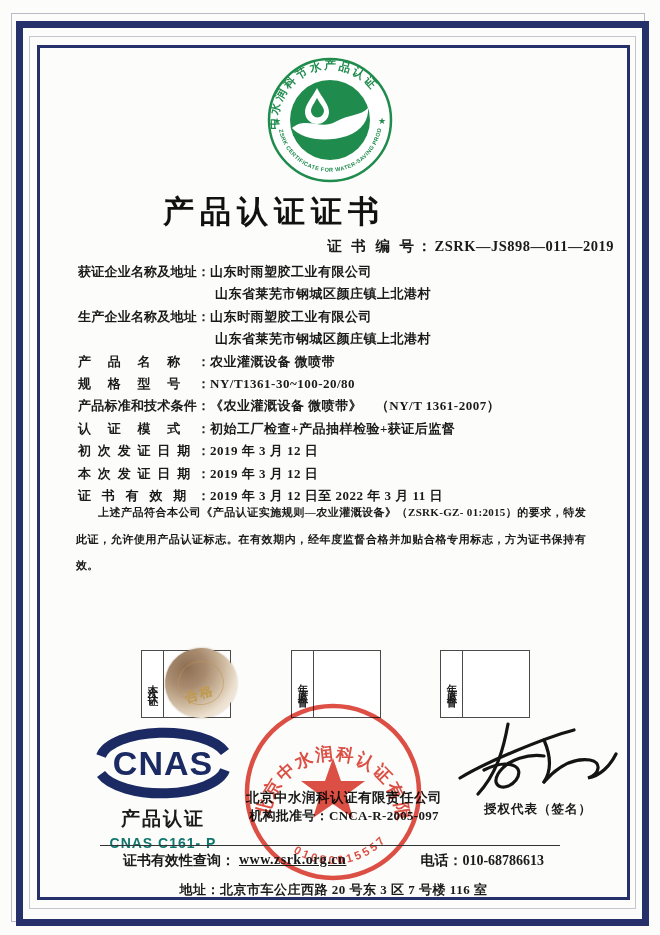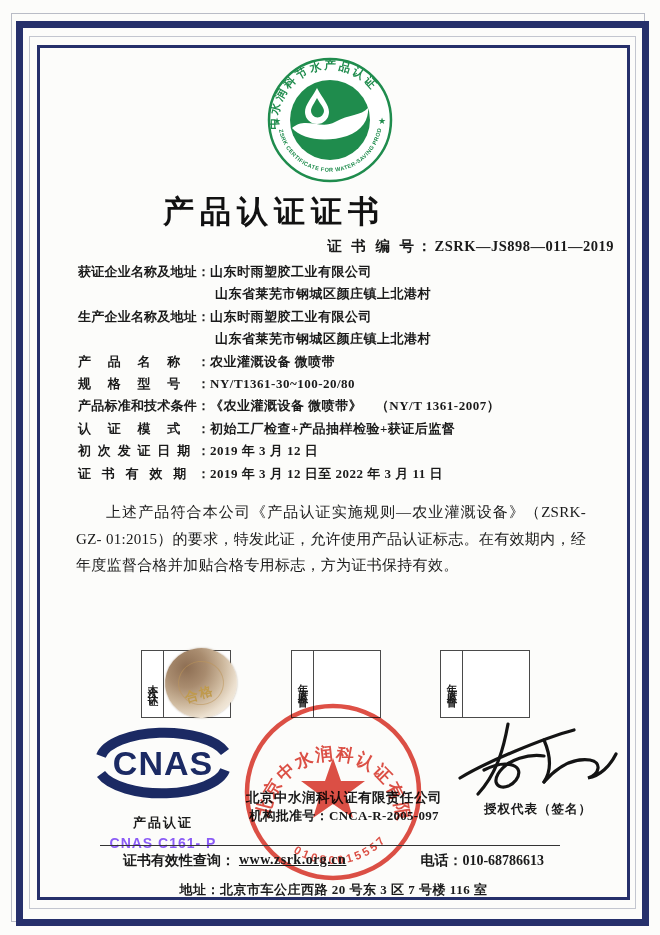--- a/index.html
+++ b/index.html
@@ -38,21 +38,21 @@
   .flabel{
     display:inline-block;width:132px;font-weight:700;
     text-align:justify;text-align-last:justify;vertical-align:top;
   }
   .fvalue{font-weight:600;letter-spacing:.5px;}
   .cont .fvalue{margin-left:5px;}
 
   
   .statement{
     position:absolute;left:76px;top:499px;width:510px;
-    font-size:15px;font-weight:400;line-height:26.5px;
+    font-size:11px;font-weight:700;line-height:26.5px;
     text-indent:2em;text-align:justify;letter-spacing:.3px;
   }
 
   
   .sbox{position:absolute;top:650px;width:88px;height:66px;border:1.5px solid #4a4a4a;background:#fff;}
   .sbox .strip{
     position:absolute;left:0;top:0;bottom:0;width:21px;border-right:1.5px solid #4a4a4a;
     display:flex;align-items:center;justify-content:center;
   }
   .sbox .strip span{
@@ -66,22 +66,22 @@
     box-shadow:0 0 2px rgba(120,90,60,.5);
   }
   .sticker .ring{position:absolute;inset:13px;border-radius:50%;border:1.5px solid rgba(190,150,90,.55);}
   .sticker .txt{
     position:absolute;left:50%;top:66%;transform:translate(-58%,-50%) rotate(-10deg);
     font-size:13px;font-weight:700;color:#bf9a4d;letter-spacing:2px;
   }
 
   
   .cnas{position:absolute;left:88px;top:724px;width:150px;text-align:center;}
-  .cnas .l1{font-size:13px;font-weight:700;margin-top:10px;letter-spacing:2px;}
-  .cnas .l2{font-family:"Liberation Sans","DejaVu Sans",sans-serif;font-size:14px;font-weight:700;letter-spacing:1px;margin-top:3px;color:#8b5cf6;}
+  .cnas .l1{font-size:19px;font-weight:700;margin-top:2px;letter-spacing:2px;}
+  .cnas .l2{font-family:"Liberation Sans","DejaVu Sans",sans-serif;font-size:14px;font-weight:700;letter-spacing:1px;margin-top:3px;color:#0f766e;}
 
   .issuer{position:absolute;left:238px;top:789px;width:212px;text-align:center;}
   .issuer .company{font-size:13.5px;font-weight:700;letter-spacing:.5px;}
   .issuer .approval{font-size:13px;font-weight:700;margin-top:0;letter-spacing:.3px;}
 
   .stamp{position:absolute;left:238px;top:697px;width:190px;height:190px;opacity:.88;mix-blend-mode:multiply;pointer-events:none;}
 
   .signature{position:absolute;left:452px;top:714px;width:172px;height:88px;}
   .sig-caption{position:absolute;left:452px;top:801px;width:172px;text-align:center;font-size:12.5px;font-weight:700;letter-spacing:1px;}
 
@@ -140,20 +140,21 @@
   <div class="fields">
     <div class="frow"><span class="flabel">获证企业名称及地址：</span><span class="fvalue">山东时雨塑胶工业有限公司</span></div>
     <div class="frow cont"><span class="flabel"></span><span class="fvalue">山东省莱芜市钢城区颜庄镇上北港村</span></div>
     <div class="frow"><span class="flabel">生产企业名称及地址：</span><span class="fvalue">山东时雨塑胶工业有限公司</span></div>
     <div class="frow cont"><span class="flabel"></span><span class="fvalue">山东省莱芜市钢城区颜庄镇上北港村</span></div>
     <div class="frow"><span class="flabel">产品名称：</span><span class="fvalue">农业灌溉设备  微喷带</span></div>
     <div class="frow"><span class="flabel">规格型号：</span><span class="fvalue">NY/T1361-30~100-20/80</span></div>
     <div class="frow"><span class="flabel">产品标准和技术条件：</span><span class="fvalue">《农业灌溉设备  微喷带》　（NY/T 1361-2007）</span></div>
     <div class="frow"><span class="flabel">认证模式：</span><span class="fvalue">初始工厂检查+产品抽样检验+获证后监督</span></div>
     <div class="frow"><span class="flabel">初次发证日期：</span><span class="fvalue">2019 年 3 月 12 日</span></div>
+    <div class="frow"><span class="flabel">本次发证日期：</span><span class="fvalue">2019 年 3 月 12 日</span></div>
     <div class="frow"><span class="flabel">证书有效期：</span><span class="fvalue">2019 年 3 月 12 日至 2022 年 3 月 11 日</span></div>
   </div>
 
   <div class="statement">上述产品符合本公司《产品认证实施规则—农业灌溉设备》（ZSRK-GZ- 01:2015）的要求，特发此证，允许使用产品认证标志。在有效期内，经年度监督合格并加贴合格专用标志，方为证书保持有效。</div>
 
   <div class="sbox box1">
     <div class="strip">
         <span>本次认证</span>
       </div>
     <div class="sticker">

